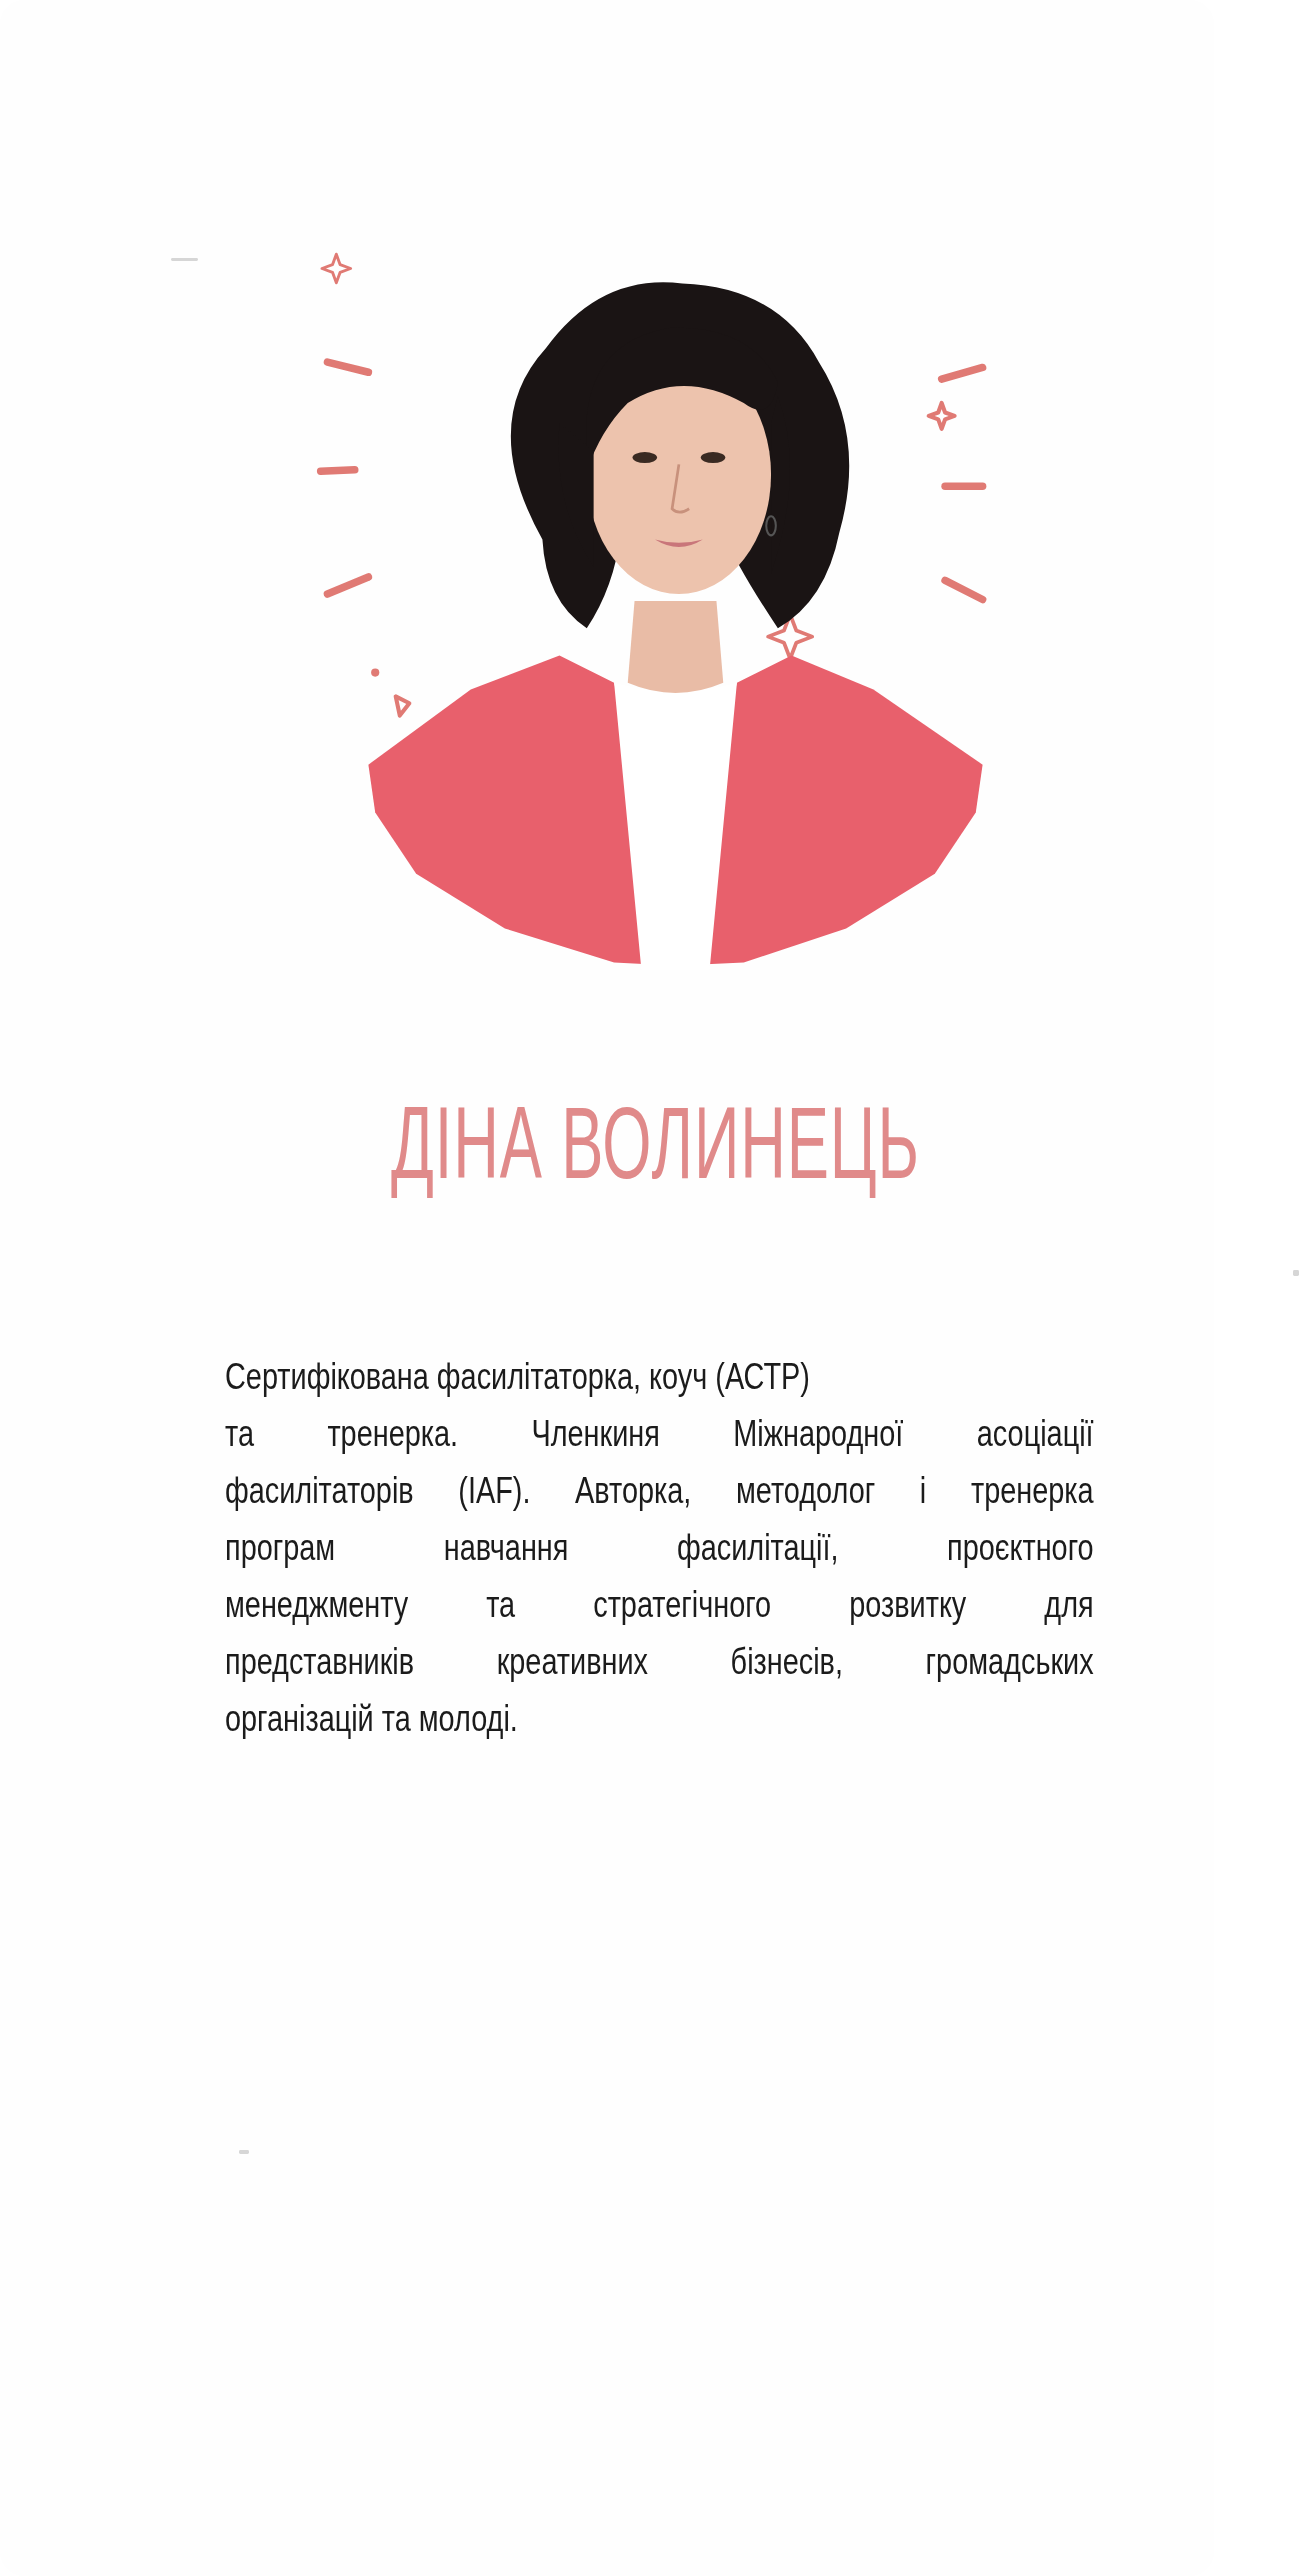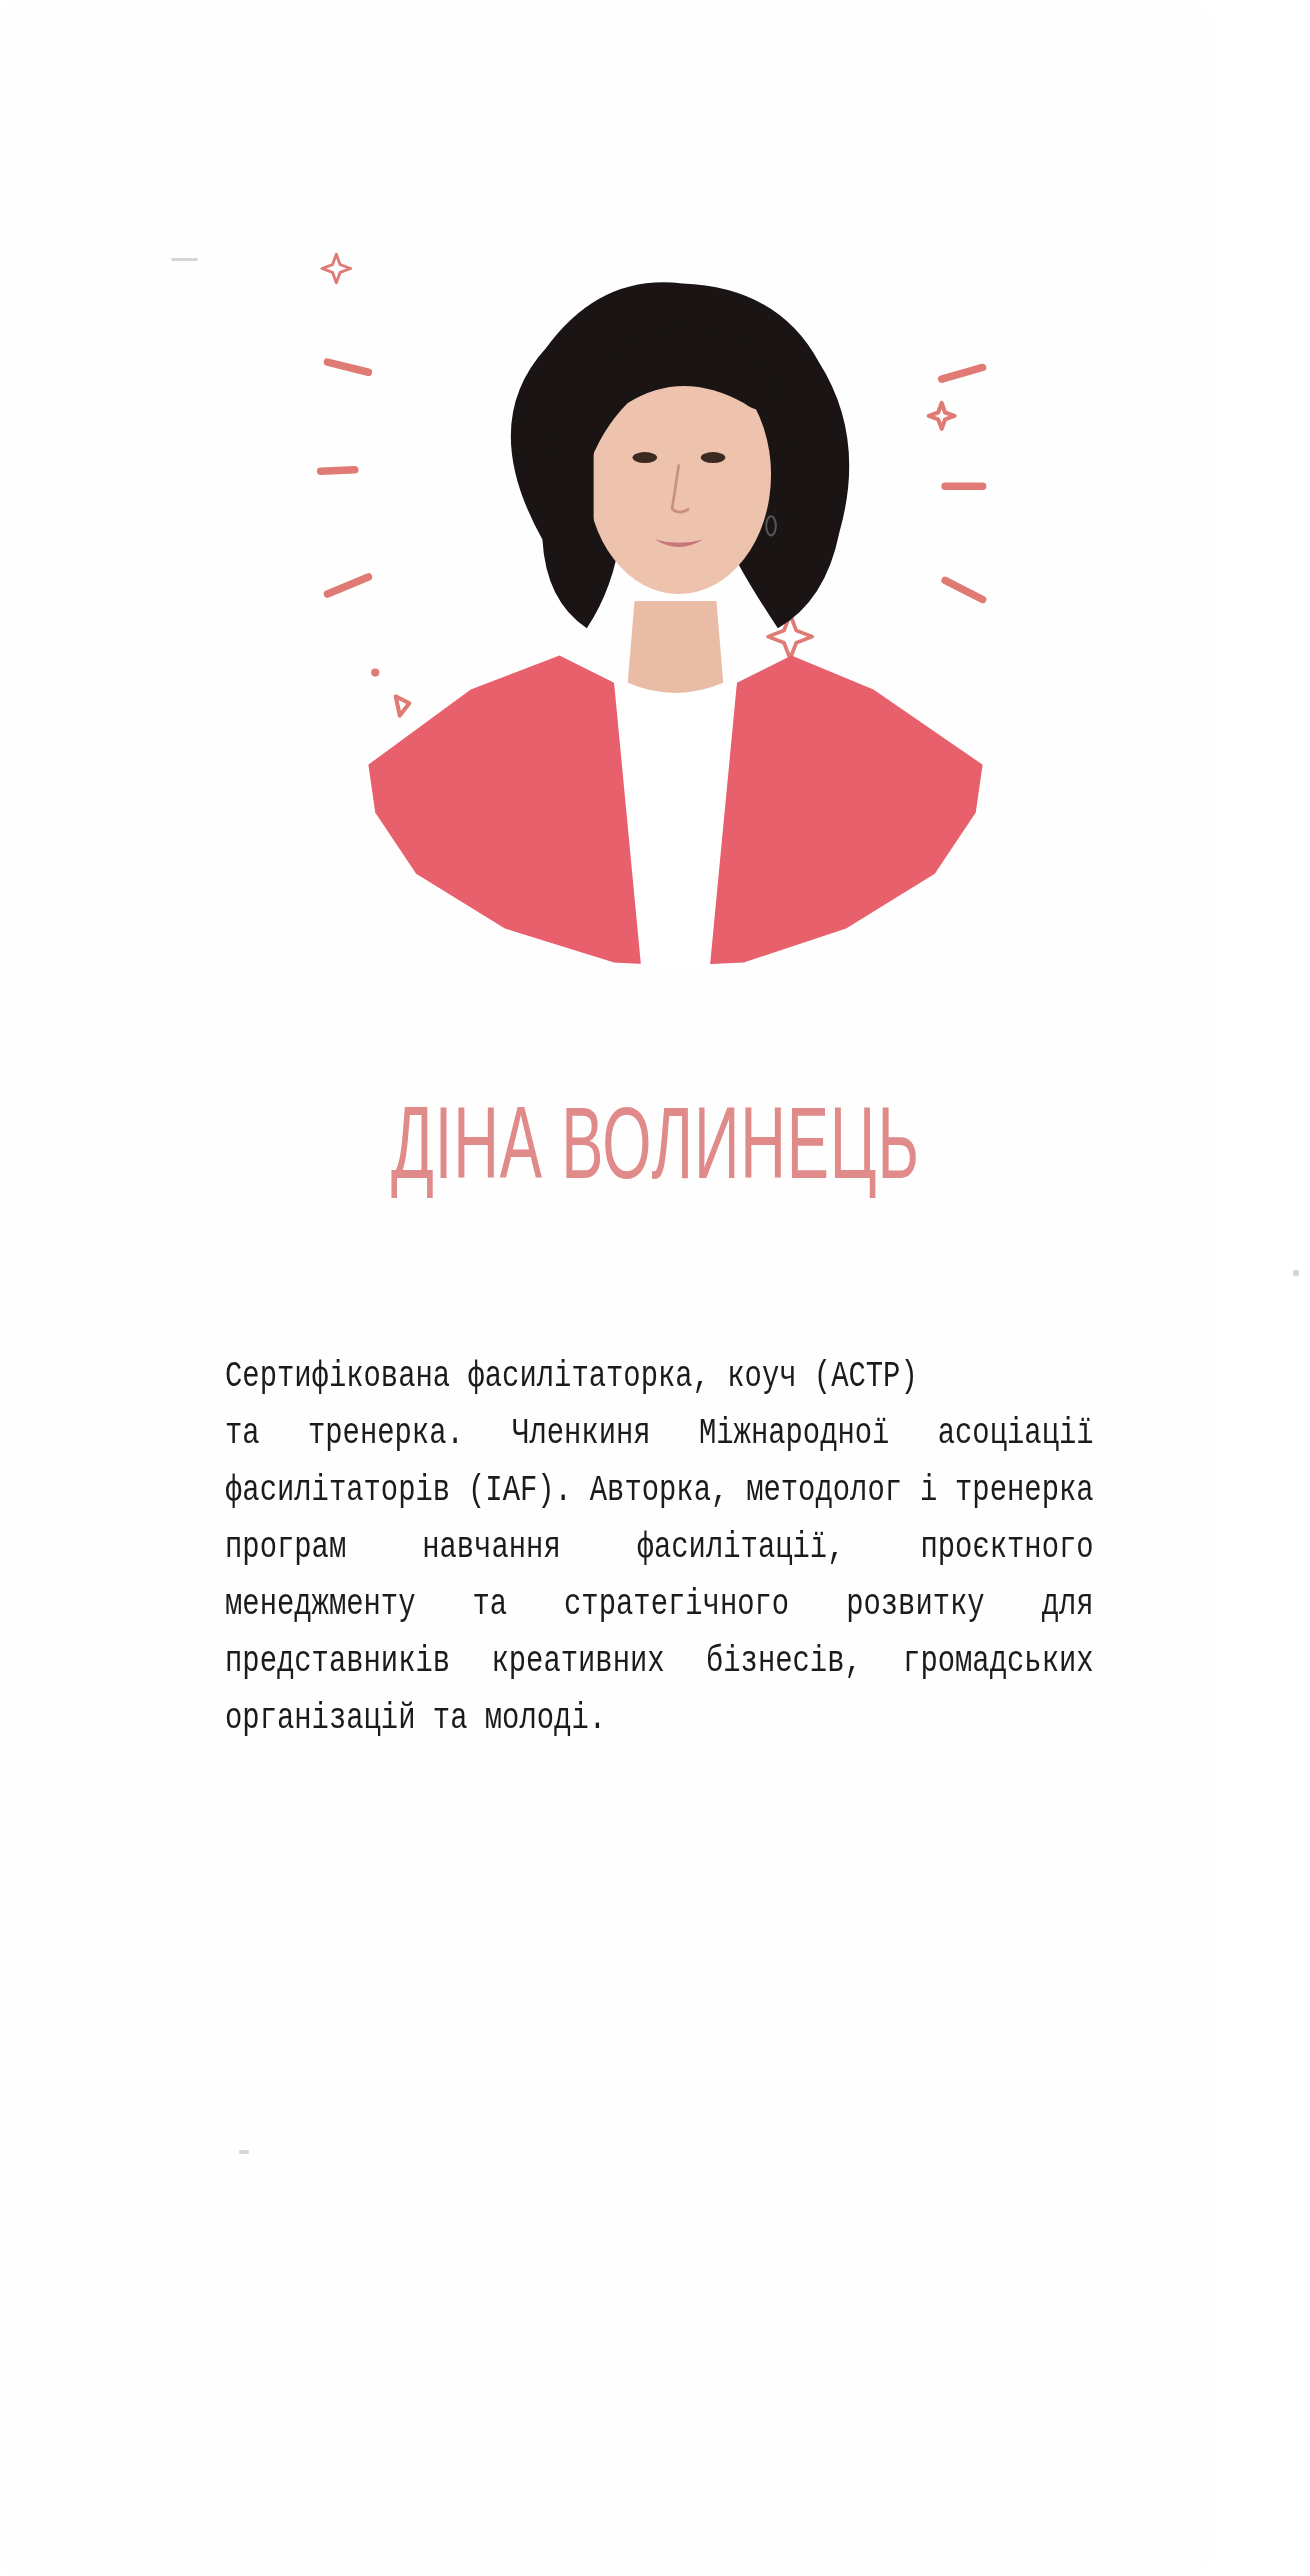--- a/index.html
+++ b/index.html
@@ -3,21 +3,21 @@
   <meta charset="utf-8">
   <style>
     html, body { margin:0; padding:0; background:#ffffff; }
     body { width:1311px; height:2576px; position:relative; overflow:hidden; font-family:"Liberation Sans", sans-serif; }
     .page { position:absolute; left:0; top:0; width:1214px; height:2576px; background:#fefefe;border-radius:24px; }
     .portrait { position:absolute; left:300px; top:246px; width:751px; height:778px; }
     .name { position:absolute; left:0; width:1311px; top:1085px; text-align:center;
       font-family:"Liberation Sans Narrow","Liberation Sans", sans-serif; font-size:102px; color:#e08a8a;
       letter-spacing:1.4px; transform:scaleX(0.62); transform-origin:center; font-weight:400;
       -webkit-text-stroke:0; }
-    .bio { position:absolute; left:225px; width:870px; font-family:Liberation Mono, monospace; color:#1b1b1b;
+    .bio { position:absolute; left:225px; width:870px; font-family:Liberation Sans, sans-serif; color:#1b1b1b;
       font-size:37px; line-height:57px; }
     .bio p { margin:0; text-align:justify; transform:scaleX(0.78); transform-origin:left top; width:128%; }
     .bio .line { display:block; text-align:justify; text-align-last:justify; white-space:nowrap; }
     .bio .line.last { text-align-last:left; }
     .bio1 { top:1348px; }
     .bio2 { top:1805px; }
     .dust { position:absolute; background:#d6d6d6; border-radius:1.4px; }
   </style>
 </head>
 <body>

